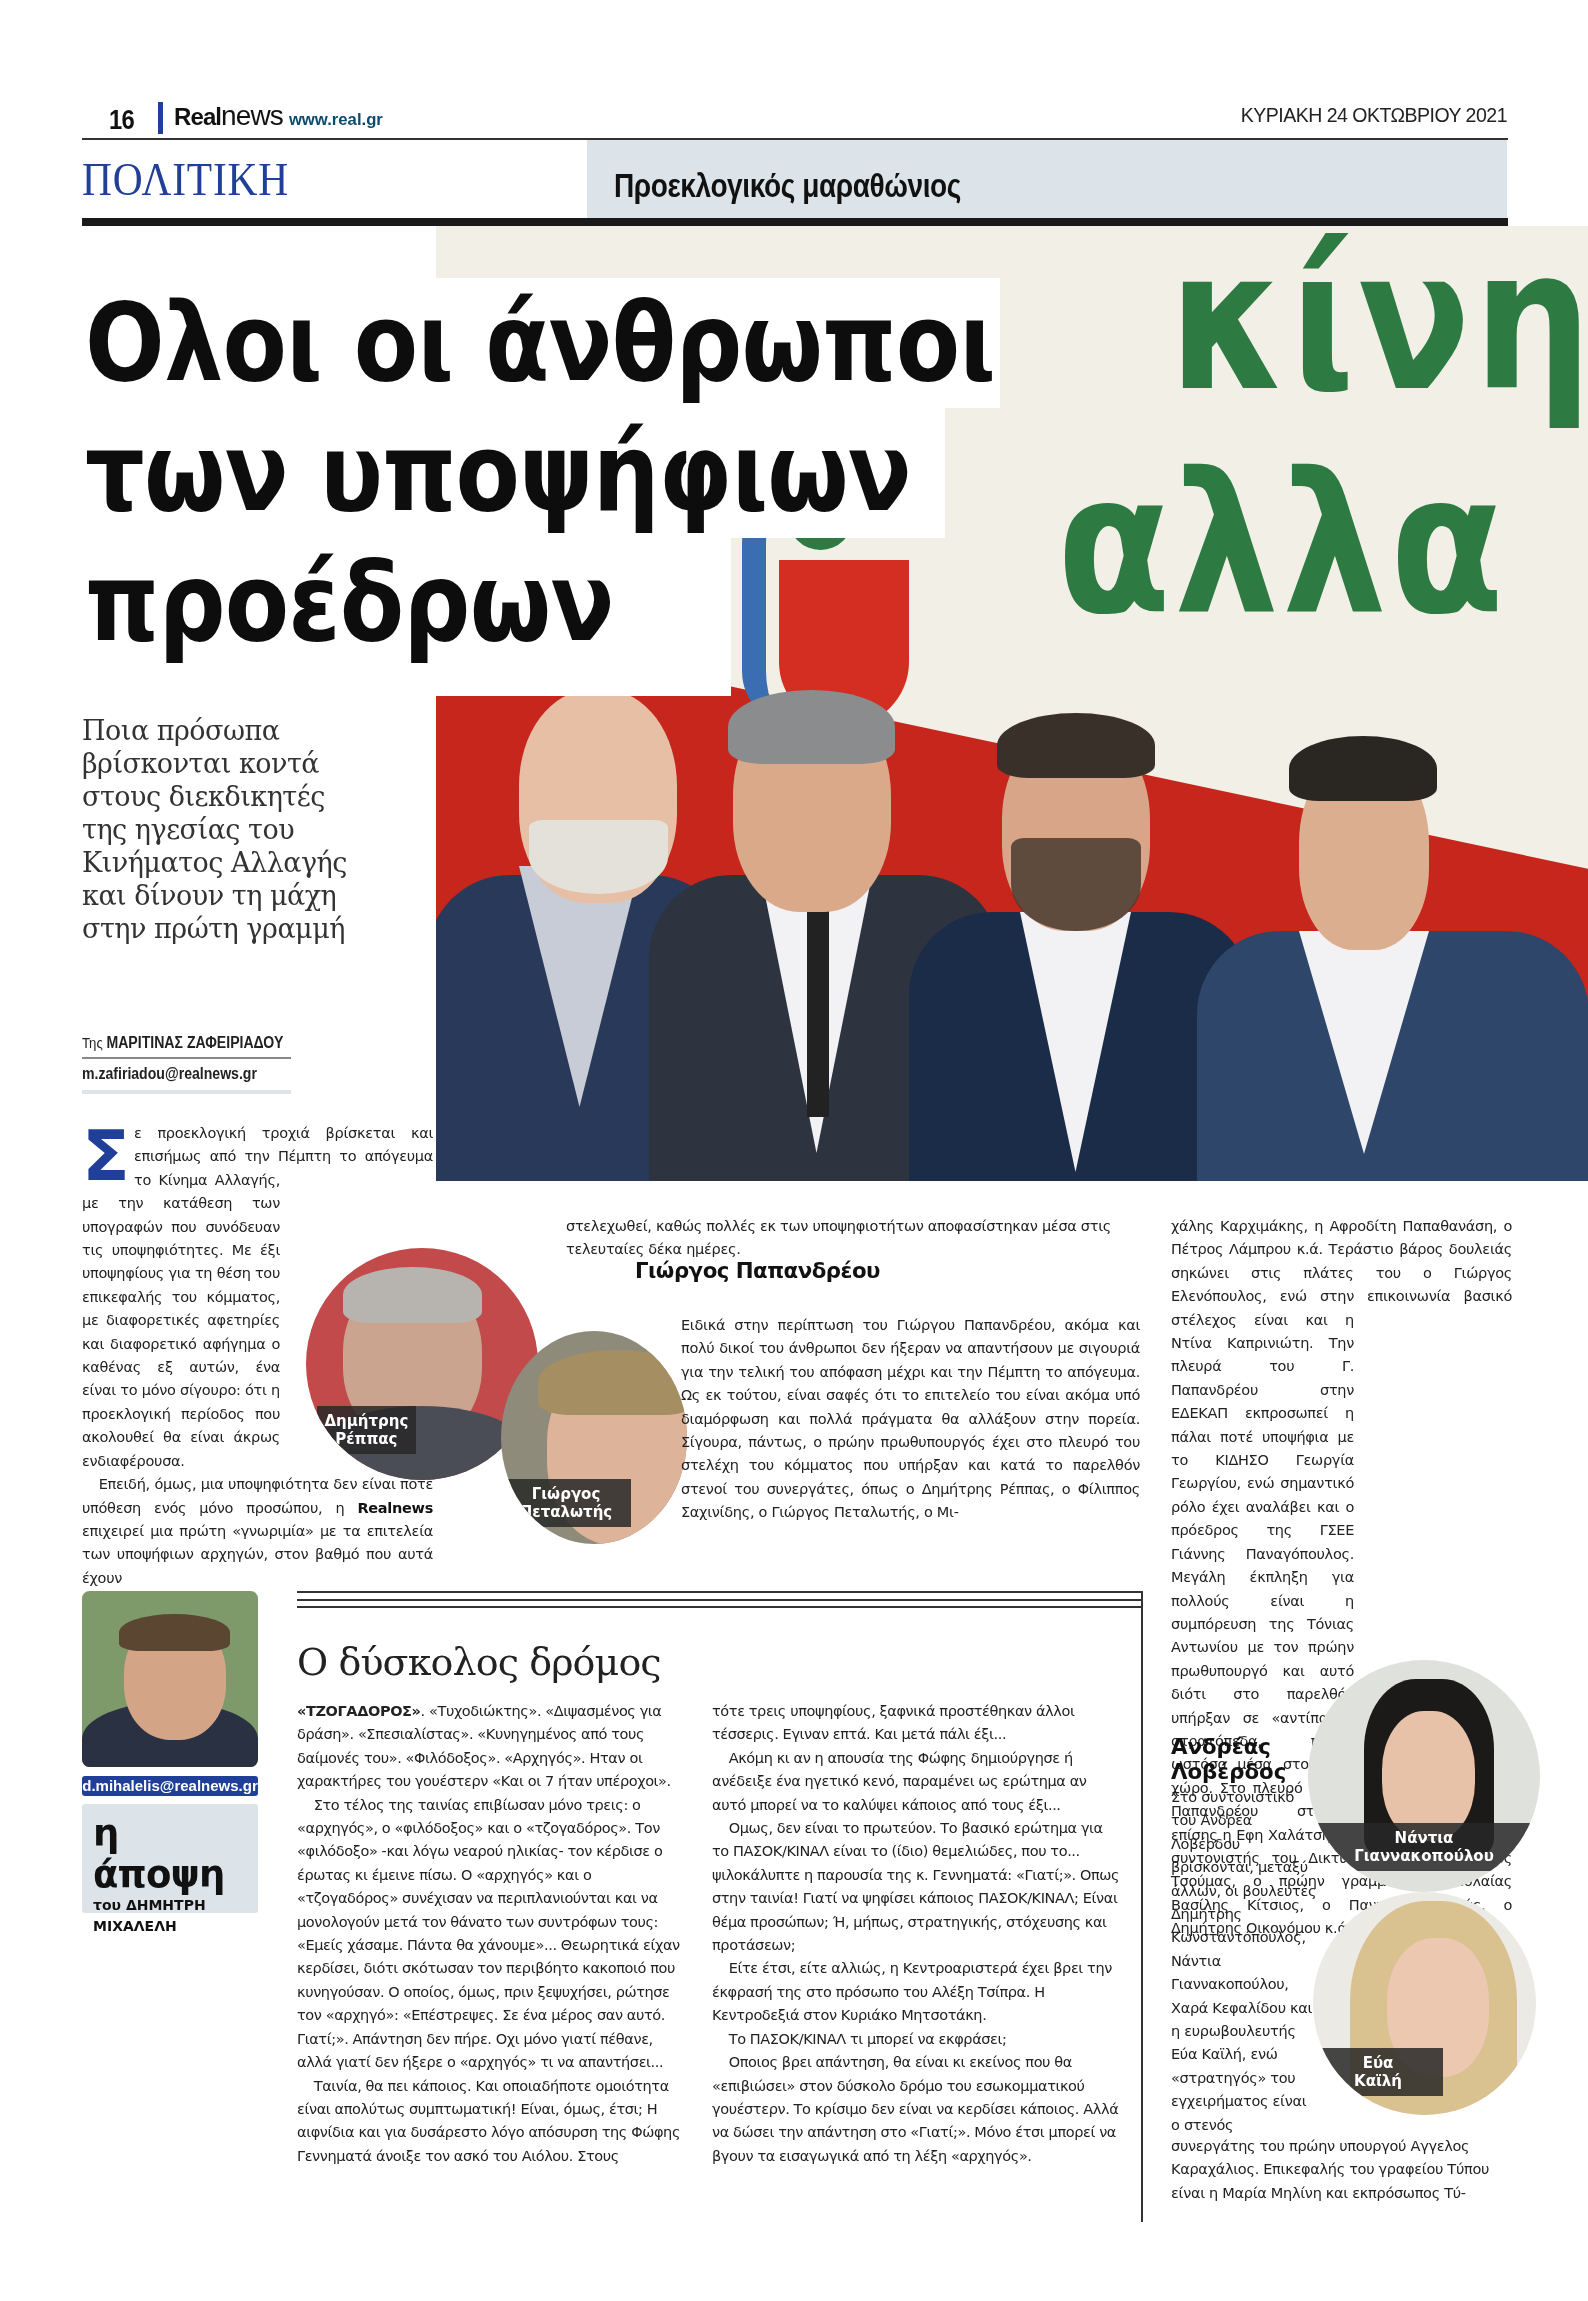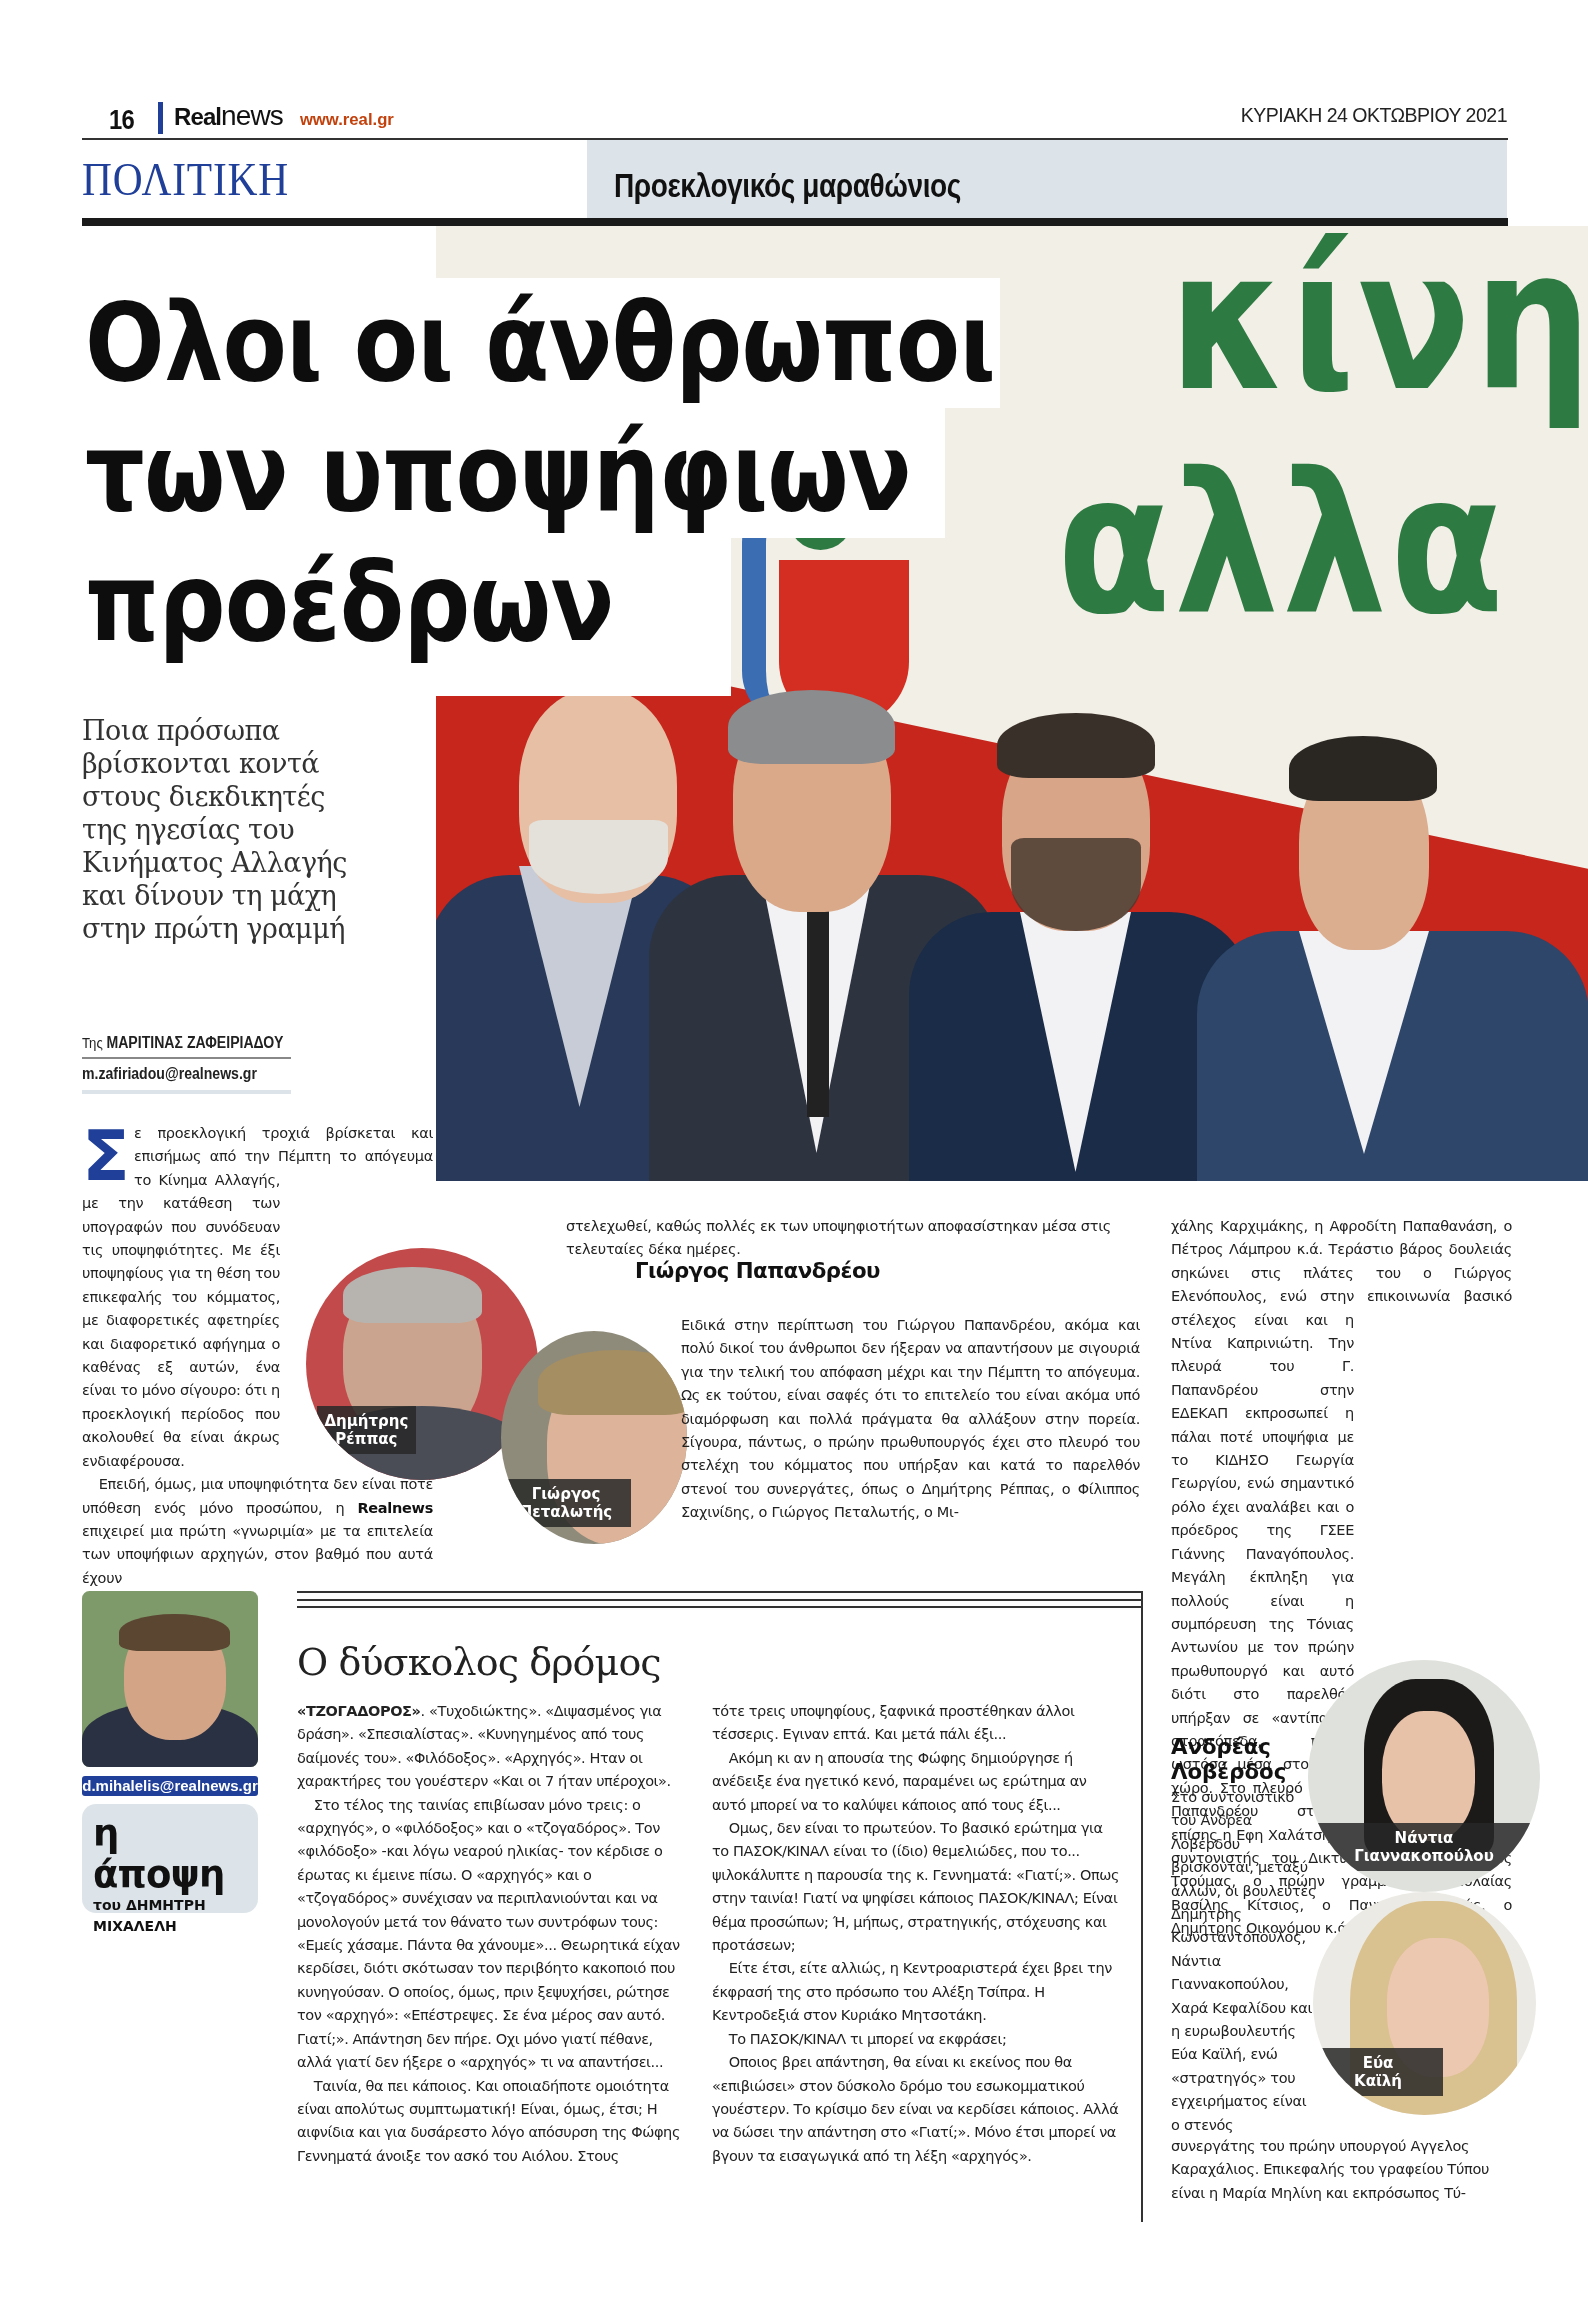--- a/index.html
+++ b/index.html
@@ -6,21 +6,21 @@
   html, body { width: 1589px; height: 2301px; background: #ffffff; overflow: hidden; }
   body { position: relative; font-family: "DejaVu Sans", sans-serif; color: #1a1a1a; }
   .abs { position: absolute; }
 
   
   .pg-num { left: 109px; top: 104px; font: bold 28px "Liberation Sans", sans-serif; color: #111; letter-spacing: -0.9px; transform: scaleX(0.85); transform-origin: left; }
   .pg-bar { left: 158px; top: 102px; width: 4.6px; height: 32px; background: #1f3f99; }
   .brand { left: 174px; top: 100px; font-family: "Liberation Sans", sans-serif; white-space: nowrap; }
   .brand .real { font-weight: bold; font-size: 24px; color: #111; letter-spacing: -0.9px; }
   .brand .news { font-size: 28px; color: #111; letter-spacing: -0.9px; }
-  .brand .url { font-weight: bold; font-size: 16.7px; color: #c2410c; margin-left: 17px; }
+  .brand .url { font-weight: bold; font-size: 16.7px; color: #0c4a6e; margin-left: 6px; }
   .date { right: 82px; top: 104px; font: 19.5px "Liberation Sans", sans-serif; color: #222; letter-spacing: -0.5px; }
   .hdr-rule { left: 82px; top: 138px; width: 1426px; height: 1.9px; background: #333; }
   .section-band { left: 587px; top: 140px; width: 920px; height: 78px; background: #dde4e9; }
   .section-title { left: 82px; top: 153px; font: 46px "Liberation Serif", serif; color: #1f3f99; letter-spacing: 0.9px; transform: scaleX(0.9); transform-origin: left; }
   .subsection { left: 614px; top: 167px; font: bold 33px "Liberation Sans", sans-serif; color: #111; transform: scaleX(0.85); transform-origin: left; letter-spacing: -0.5px; }
   .thick-rule { left: 82px; top: 218px; width: 1426px; height: 8.3px; background: #1a1a1a; }
 
   
   .hero { left: 436px; top: 226px; width: 1153px; height: 955px; background: #f2efe6; overflow: hidden; }
   .hero-green { position: absolute; color: #2e7a43; font: bold 195px "DejaVu Sans", sans-serif; letter-spacing: 3.7px; transform: scaleX(0.85); transform-origin: left; }
@@ -71,21 +71,21 @@
   .box-right { left: 1141px; top: 1591px; width: 1.9px; height: 631px; background: #333; }
   .op-title { left: 297px; top: 1640px; font: 38px "DejaVu Serif", serif; color: #222; letter-spacing: -0.9px; }
   .op-col1 { left: 297px; top: 1700px; width: 390px; }
   .op-col2 { left: 712px; top: 1700px; width: 408px; }
   .op-body { font: 14.5px "DejaVu Sans", sans-serif; line-height: 23.4px; color: #222; letter-spacing: -0.4px; }
   .op-body b { font-weight: bold; }
   .op-body .ind { display: inline-block; width: 16.7px; }
 
   .author-photo { left: 82px; top: 1591px; width: 176px; height: 176px; border-radius: 7.4px; overflow: hidden; background: #7f9a6a; }
   .author-email { left: 82px; top: 1776px; width: 176px; height: 20.4px; background: #1f3f99; border-radius: 3px; color: #fff; font: bold 15px "Liberation Sans", sans-serif; text-align: center; line-height: 20.4px; }
-  .opinion-tag { left: 82px; top: 1804px; width: 176px; height: 109px; background: #dde4e9; border-radius: 14px; padding: 9.3px 11px; }
+  .opinion-tag { left: 82px; top: 1804px; width: 176px; height: 109px; background: #dde4e9; border-radius: 3px; padding: 9.3px 11px; }
   .opinion-tag .big { font: bold 37px "DejaVu Sans", sans-serif; color: #111; line-height: 41px; letter-spacing: -0.9px; }
   .opinion-tag .small { font: bold 14px "DejaVu Sans", sans-serif; color: #111; line-height: 20.4px; }
 
   .lov-head { left: 1171px; top: 1734px; font: bold 21.3px "DejaVu Sans", sans-serif; color: #111; line-height: 25px; }
   .col3b { left: 1171px; top: 1786px; width: 148px; text-align: left; }
   .col3c { left: 1171px; top: 2135px; width: 341px; }
 </style>
 </head>
 <body>
 

